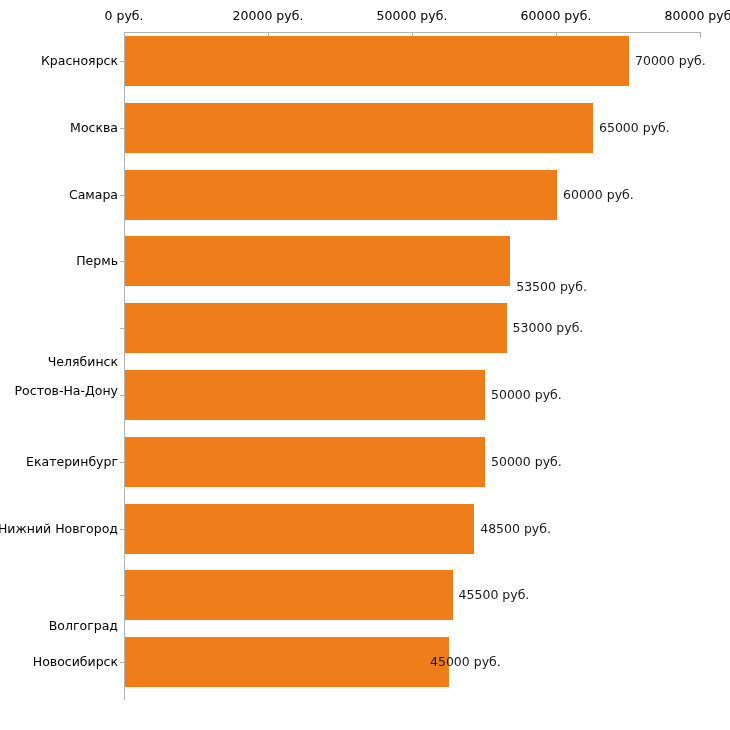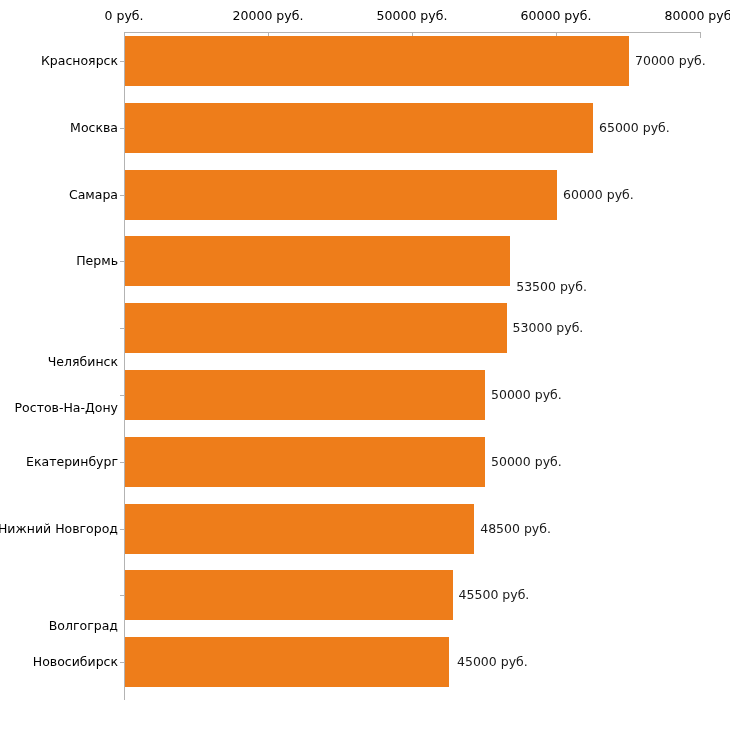--- a/index.html
+++ b/index.html
@@ -151,37 +151,37 @@
       <div class="cat-label" style="top: 254.4px; text-align: center;">Пермь</div>
       <div class="val-label" style="left: 516.2px; top: 254.4px; margin-top: 26px;">53500 руб.</div>
       <div class="bar-row" style="top: 303.2px; height: 50px;">
         <div class="bar" style="width: 381.6px; background: rgb(238, 125, 26);"></div>
       </div>
       <div class="cat-label" style="top: 321.2px; margin-top: 34px;">Челябинск</div>
       <div class="val-label" style="left: 512.6px; top: 321.2px;">53000 руб.</div>
       <div class="bar-row" style="top: 370px; height: 50px;">
         <div class="bar" style="width: 360px; background: rgb(238, 125, 26);"></div>
       </div>
-      <div class="cat-label" style="top: 401px; margin-left: 44px;">Ростов-На-Дону</div>
+      <div class="cat-label" style="top: 384px; margin-left: 44px;">Ростов-На-Дону</div>
       <div class="val-label" style="left: 491px; top: 388px;">50000 руб.</div>
       <div class="bar-row" style="top: 436.8px; height: 50px;">
         <div class="bar" style="width: 360px; background: rgb(238, 125, 26);"></div>
       </div>
       <div class="cat-label" style="top: 455px;">Екатеринбург</div>
       <div class="val-label" style="left: 491px; top: 454.8px;">50000 руб.</div>
       <div class="bar-row" style="top: 503.6px; height: 50px;">
         <div class="bar" style="width: 349.2px; background: rgb(238, 125, 26);"></div>
       </div>
       <div class="cat-label" style="top: 521.6px;">Нижний Новгород</div>
       <div class="val-label" style="left: 480.2px; top: 521.6px;">48500 руб.</div>
       <div class="bar-row" style="top: 570.4px; height: 50px;">
         <div class="bar" style="width: 327.6px; background: rgb(238, 125, 26);"></div>
       </div>
       <div class="cat-label" style="top: 619px;">Волгоград</div>
       <div class="val-label" style="left: 458.6px; top: 588.4px;">45500 руб.</div>
       <div class="bar-row" style="top: 637.2px; height: 50px;">
         <div class="bar" style="width: 324px; background: rgb(238, 125, 26);"></div>
       </div>
       <div class="cat-label" style="top: 655.2px;">Новосибирск</div>
-      <div class="val-label" style="left: 457px; top: 655.2px;">45000 руб.</div>
+      <div class="val-label" style="left: 430px; top: 655.2px;">45000 руб.</div>
     </div>
 
 </div>
 
 </body></html>

